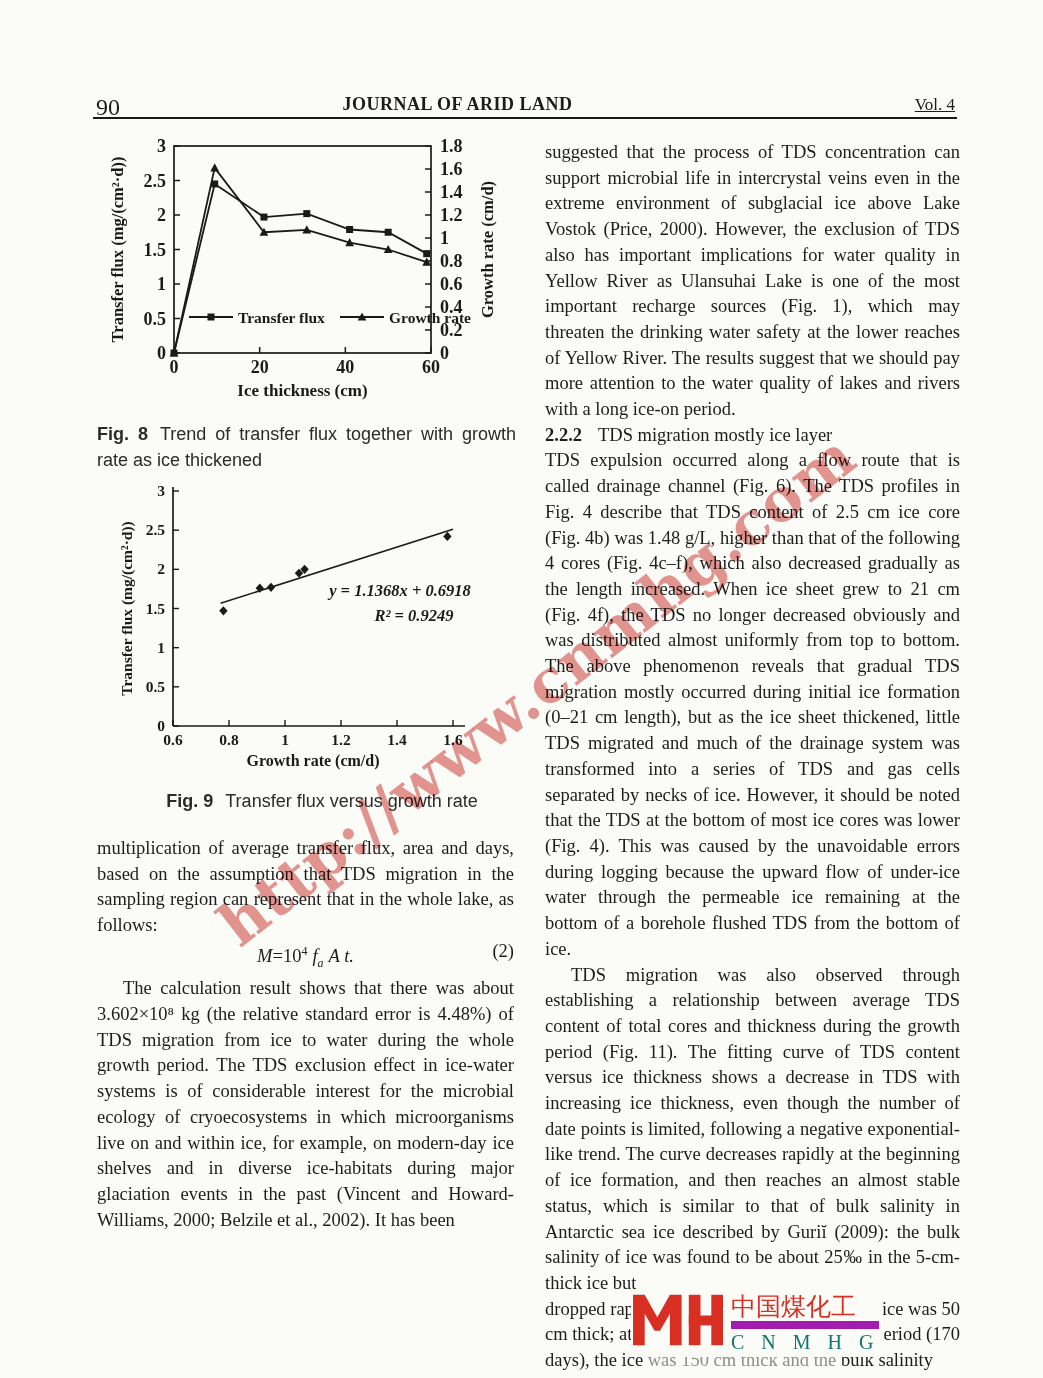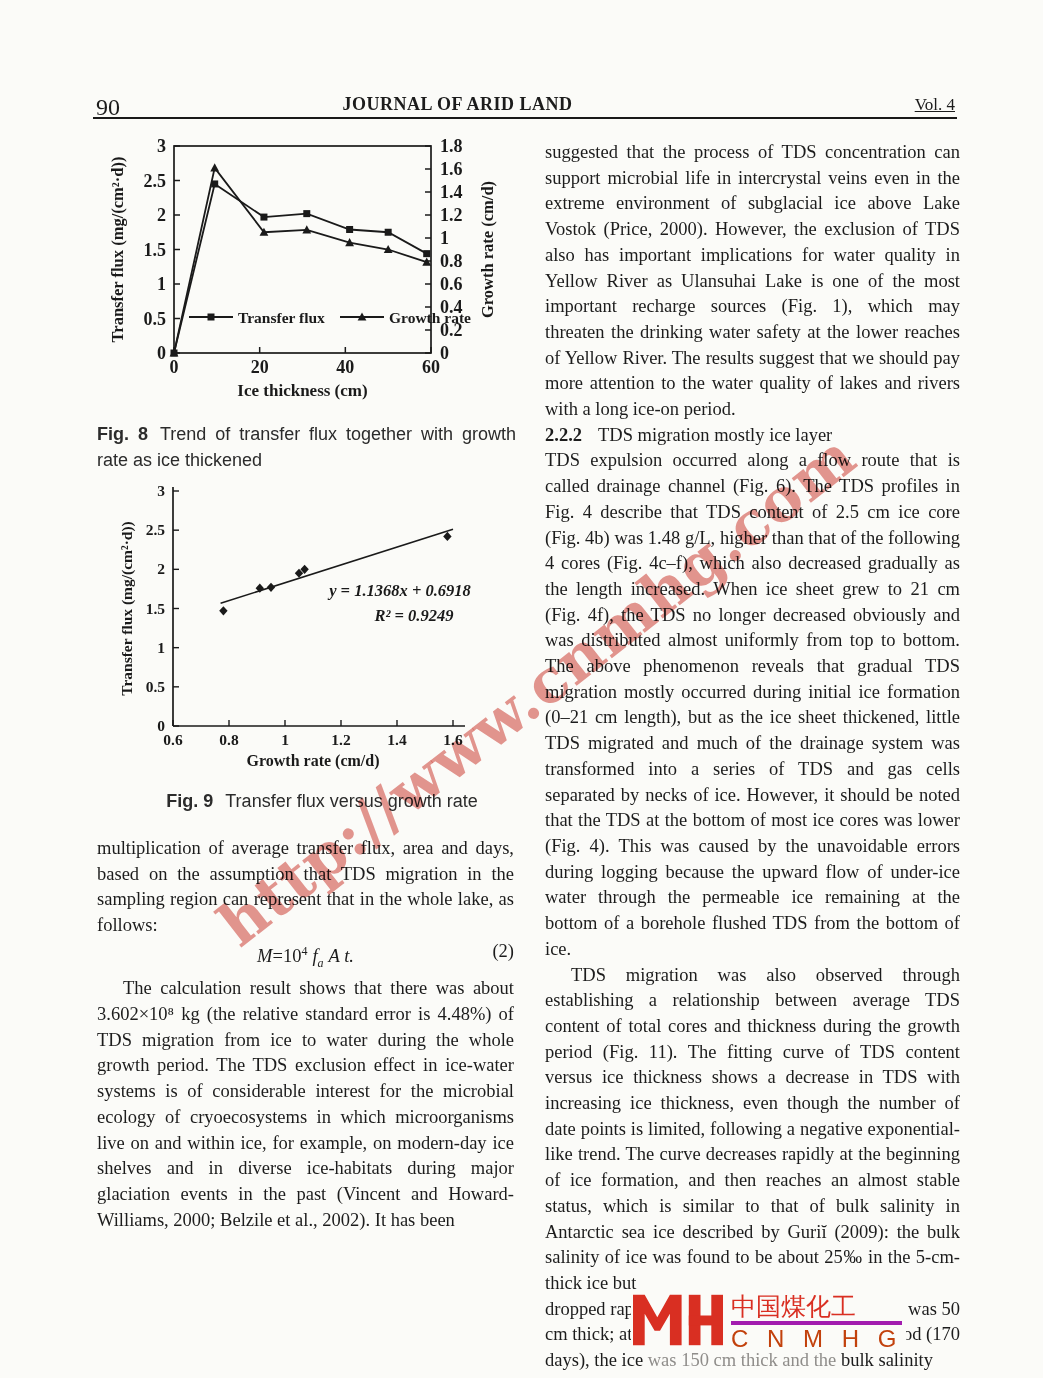--- a/index.html
+++ b/index.html
@@ -47,24 +47,24 @@
     mix-blend-mode:multiply;
   }
   
   .logo{
     position:absolute;left:86px;top:-6px;z-index:5;display:flex;align-items:flex-start;
     background:#fbfbf8;padding:2px 4px 2px 2px;
   }
   .logo-right{margin-left:8px;display:flex;flex-direction:column;}
   .logo-cn{
     font-family:"DejaVu Sans",sans-serif;font-size:25px;line-height:27px;color:#d92f22;
-    border-bottom:4px solid #a21caf;padding-bottom:1px;white-space:nowrap;
+    border-bottom:8px solid #a21caf;padding-bottom:1px;white-space:nowrap;
   }
   .logo-latin{
-    font-family:Liberation Sans, sans-serif;font-size:24px;color:#c2410c;letter-spacing:6px;margin-top:1px;
+    font-family:Liberation Serif, serif;font-size:20px;color:#0f766e;letter-spacing:6px;margin-top:1px;
   }
 </style>
 </head>
 <body>
 
 <div class="abs" id="hdr-pageno">90</div>
 <div class="abs" id="hdr-title">JOURNAL OF ARID LAND</div>
 <div class="abs" id="hdr-vol">Vol. 4</div>
 <div class="abs" id="hdr-rule"></div>
 

